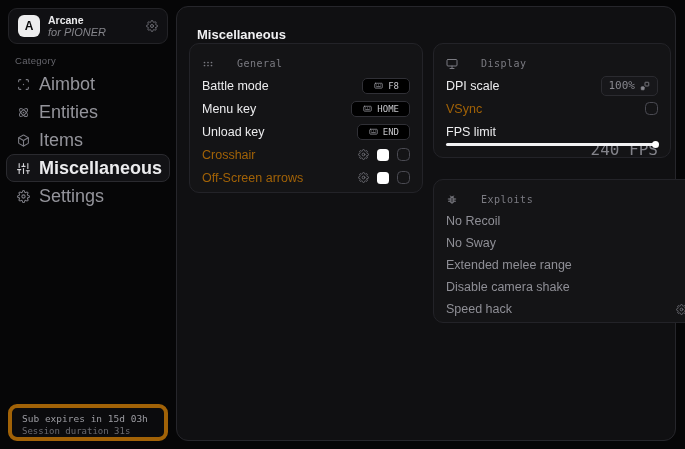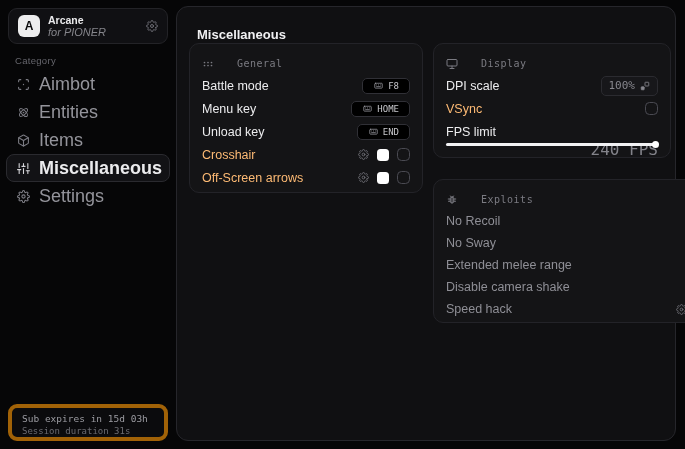--- a/index.html
+++ b/index.html
@@ -72,21 +72,21 @@
   .card-exploits { left:256px; top:172px; width:288px; height:144px; }
 
   .card-header {
     height:21px; display:flex; align-items:center; gap:23px;
     color:#7b7b82; font-size:10px; letter-spacing:.5px;
   }
   .row { height:23px; display:flex; align-items:center; justify-content:space-between; }
   .card-exploits .row { height:22px; }
   .row-label { font-size:12.5px; }
   .bright { color:#ececee; font-weight:normal; }
-  .muted  { color:#fdba74; }
+  .muted  { color:#a16207; }
   .mid    { color:#8f8f96; }
 
   .controls { display:flex; align-items:center; gap:8px; }
   .keybadge {
     display:inline-flex; align-items:flex-start; gap:4px;
     background:#000000; border:1px solid #303036; border-radius:5px;
     padding:2px 10px; color:#c6c6cb; font-size:9px; cursor:pointer;
   }
   .keybadge .icon { color:#9a9aa0; }
   .valuebadge {

